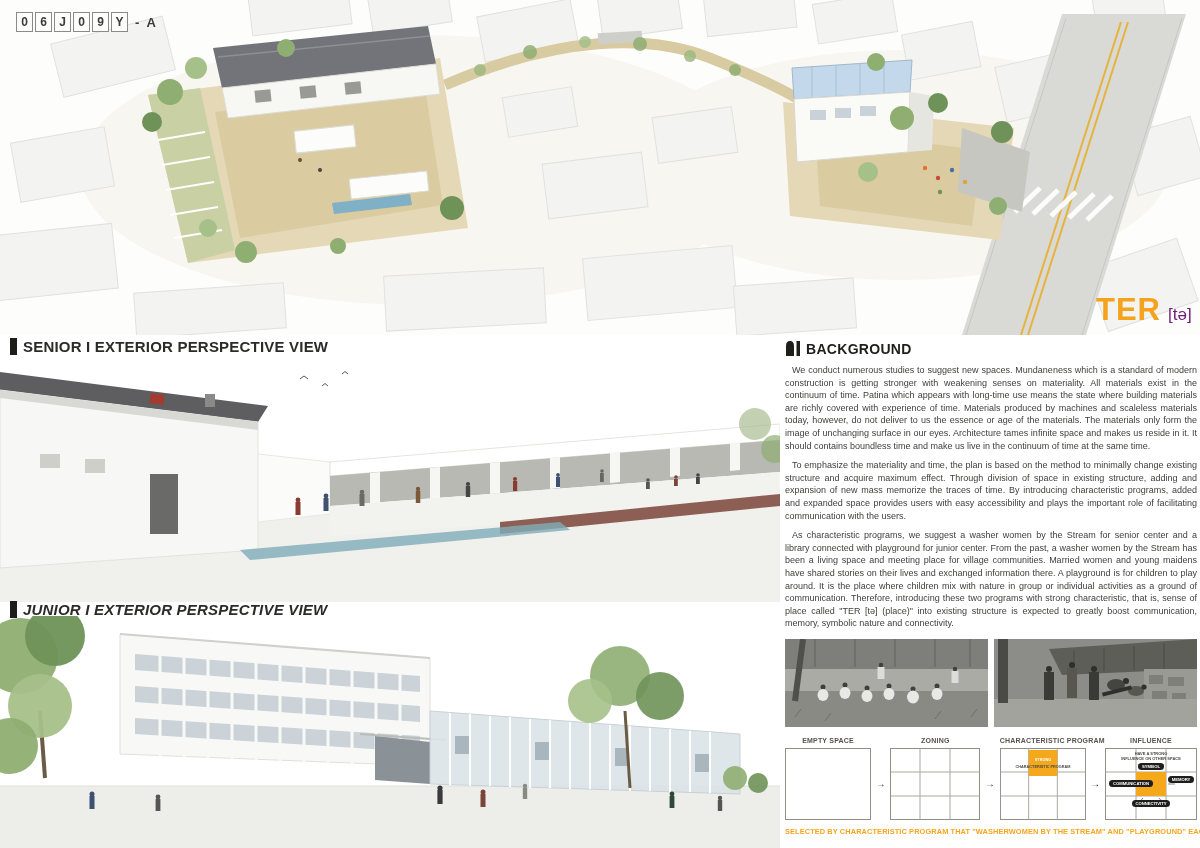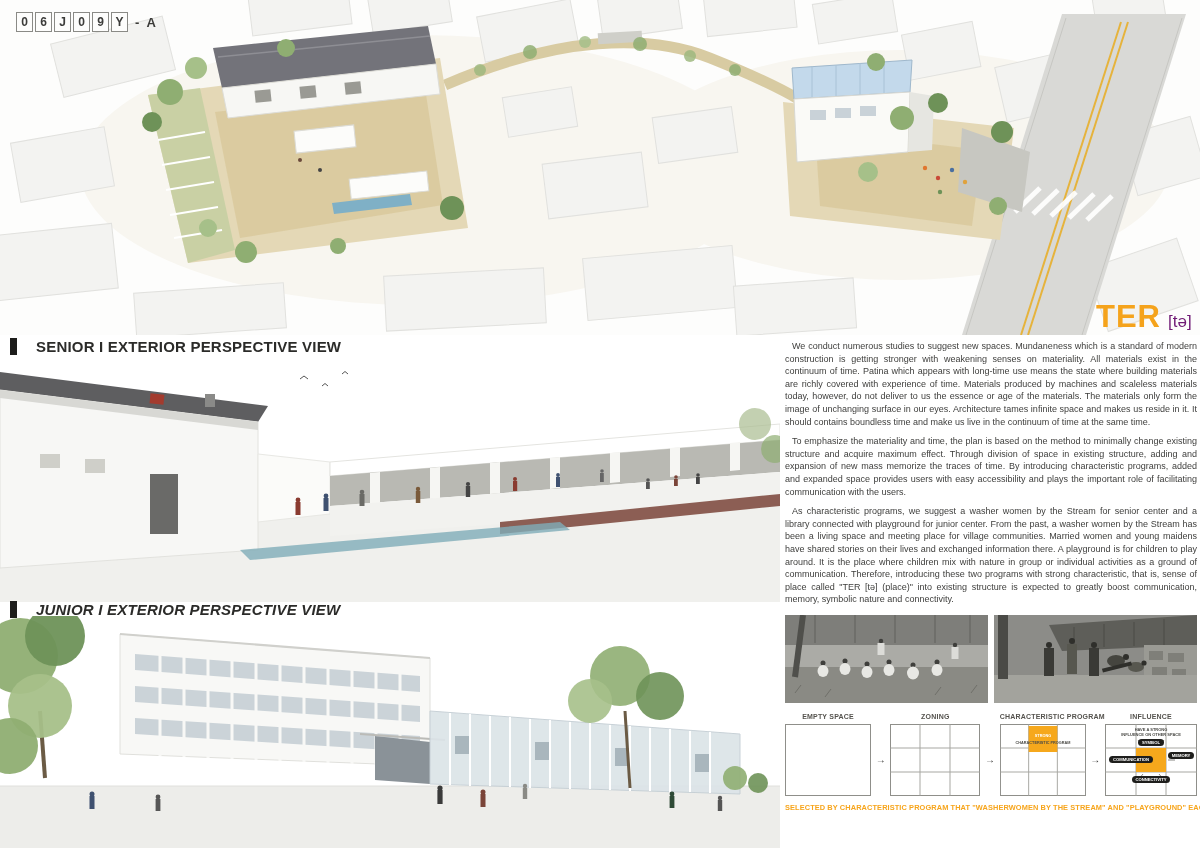--- a/index.html
+++ b/index.html
@@ -6,32 +6,32 @@
   .board{position:relative;width:1200px;height:848px;background:#ffffff;overflow:hidden;
          font-family:"Liberation Sans",sans-serif;}
 
   
   .code{position:absolute;top:12px;left:16px;display:flex;align-items:center;gap:2px;z-index:5;}
   .code .ch{width:15px;height:18px;border:1px solid #8a8a86;display:flex;align-items:center;
             justify-content:center;font-size:12px;font-weight:bold;color:#3c3c3a;background:#fdfdfc;}
   .code .suffix{font-weight:bold;font-size:13px;color:#3c3c3a;margin-left:5px;letter-spacing:2px;}
 
   
-  .logo{position:absolute;top:292px;left:1096px;display:flex;align-items:baseline;gap:7px;z-index:5;margin-top:7px;}
+  .logo{position:absolute;top:292px;left:1096px;display:flex;align-items:baseline;gap:7px;z-index:5;}
   .logo .ter{font-size:31px;font-weight:bold;color:#F5A31C;letter-spacing:1px;}
   .logo .phon{font-size:17px;color:#701a75;}
 
   
   .site-render{position:absolute;top:0;left:0;width:1200px;height:335px;}
   .senior-render{position:absolute;top:354px;left:0;width:780px;height:248px;}
   .junior-render{position:absolute;top:616px;left:0;width:780px;height:232px;}
   .site-render svg,.senior-render svg,.junior-render svg{display:block;width:100%;height:100%;}
 
   
-  .view-header{position:absolute;left:10px;display:flex;align-items:flex-start;gap:19px;z-index:6;}
+  .view-header{position:absolute;left:10px;display:flex;align-items:flex-start;gap:6px;z-index:6;}
   .view-header.senior{top:338px;}
   .view-header.junior{top:601px;font-style:italic;}
   .vh-bar{width:7px;height:17px;background:#1d1d1b;}
   .vh-label{font-size:15px;font-weight:bold;color:#2b2b29;letter-spacing:.2px;}
 
   
   .right-col{position:absolute;top:340px;left:785px;width:412px;}
   .bg-header{display:flex;align-items:center;gap:4px;margin-bottom:7px;}
   .bg-header svg{display:block;}
   .bg-title{font-size:14px;font-weight:bold;color:#1e1e1c;letter-spacing:.3px;}
@@ -393,20 +393,27 @@
         <g>
             <circle cx="720" cy="182" r="2.2" fill="#555555"></circle>
             <rect x="717.8" y="184" width="4.4" height="11" fill="#555555"></rect>
           </g>
       </g>
     </svg>
   </div>
 
   <div class="right-col">
 
+    <div class="bg-header">
+      <svg width="17" height="17" viewBox="0 0 17 17">
+        <path d="M1,16 V6 Q1,1 5,1 Q9,1 9,6 V16 Z" fill="#1e1e1c"></path>
+        <rect x="11.5" y="1" width="3.5" height="15" fill="#1e1e1c"></rect>
+      </svg>
+      <span class="bg-title">BACKGROUND</span>
+    </div>
 
     <p>We conduct numerous studies to suggest new spaces. Mundaneness which is a standard of modern construction is getting stronger with weakening senses on materiality. All materials exist in the continuum of time. Patina which appears with long-time use means the state where building materials are richly covered with experience of time. Materials produced by machines and scaleless materials today, however, do not deliver to us the essence or age of the materials. The materials only form the image of unchanging surface in our eyes. Architecture tames infinite space and makes us reside in it. It should contains boundless time and make us live in the continuum of time at the same time.</p>
     <p>To emphasize the materiality and time, the plan is based on the method to minimally change existing structure and acquire maximum effect. Through division of space in existing structure, adding and expansion of new mass memorize the traces of time. By introducing characteristic programs, added and expanded space provides users with easy accessibility and plays the important role of facilitating communication with the users.</p>
     <p>As characteristic programs, we suggest a washer women by the Stream for senior center and a library connected with playground for junior center. From the past, a washer women by the Stream has been a living space and meeting place for village communities. Married women and young maidens have shared stories on their lives and exchanged information there. A playground is for children to play around. It is the place where children mix with nature in group or individual activities as a ground of communication. Therefore, introducing these two programs with strong characteristic, that is, sense of place called "TER [tə] (place)" into existing structure is expected to greatly boost communication, memory, symbolic nature and connectivity.</p>
 
     <div class="photos">
       <div class="photo">
         <svg viewBox="0 0 203 88" preserveAspectRatio="none">
           <rect x="0" y="0" width="203" height="88" fill="#9A9A95"></rect>
           <rect x="0" y="0" width="203" height="30" fill="#7E7E7A"></rect>

